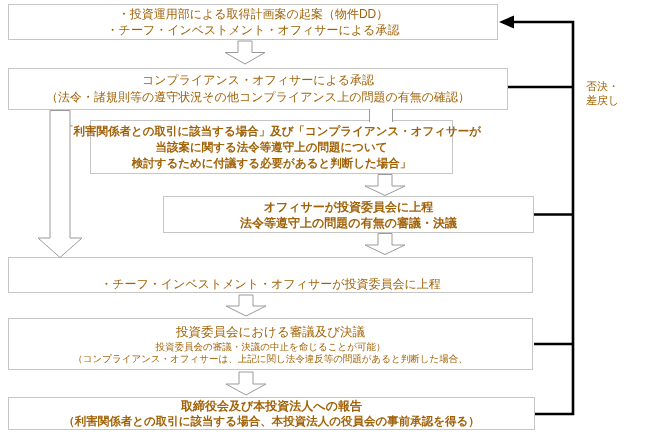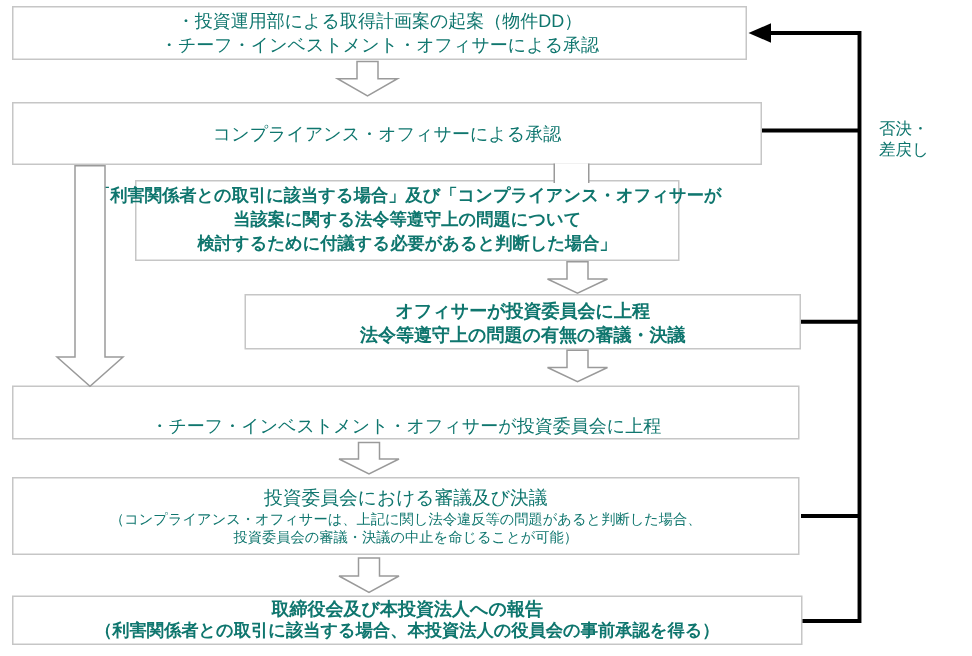--- a/index.html
+++ b/index.html
@@ -7,21 +7,21 @@
     padding: 0;
     background: #ffffff;
     font-family: "Liberation Sans", "DejaVu Sans", sans-serif;
   }
   .canvas {
     position: relative;
     width: 648px;
     height: 437px;
     background: #ffffff;
     overflow: hidden;
-    color: #0f766e;
+    color: #a16207;
   }
   .box {
     position: absolute;
     box-sizing: border-box;
     background: #ffffff;
     border: 1px solid #c6c6c6;
     display: flex;
     flex-direction: column;
     align-items: center;
     justify-content: center;
@@ -62,41 +62,42 @@
 
 <div class="canvas">
 
   <div class="box b1">
     <div class="ln">・投資運用部による取得計画案の起案（物件DD）</div>
     <div class="ln">・チーフ・インベストメント・オフィサーによる承認</div>
   </div>
 
   <div class="box b2">
     <div class="ln">コンプライアンス・オフィサーによる承認</div>
+    <div class="ln">（法令・諸規則等の遵守状況その他コンプライアンス上の問題の有無の確認）</div>
   </div>
 
   <div class="box b3">
     <div class="ln">「利害関係者との取引に該当する場合」及び「コンプライアンス・オフィサーが</div>
     <div class="ln">当該案に関する法令等遵守上の問題について</div>
     <div class="ln">検討するために付議する必要があると判断した場合」</div>
   </div>
 
   <div class="box b4">
     <div class="ln">オフィサーが投資委員会に上程</div>
     <div class="ln">法令等遵守上の問題の有無の審議・決議</div>
   </div>
 
   <div class="box b5">
     <div class="ln">・チーフ・インベストメント・オフィサーが投資委員会に上程</div>
   </div>
 
   <div class="box b6">
     <div class="ln title">投資委員会における審議及び決議</div>
+    <div class="ln small">投資委員会の審議・決議の中止を命じることが可能）</div>
     <div class="ln small">（コンプライアンス・オフィサーは、上記に関し法令違反等の問題があると判断した場合、</div>
-    <div class="ln small">投資委員会の審議・決議の中止を命じることが可能）</div>
   </div>
 
   <div class="box b7">
     <div class="ln title">取締役会及び本投資法人への報告</div>
     <div class="ln sub">（利害関係者との取引に該当する場合、本投資法人の役員会の事前承認を得る）</div>
   </div>
 
   <div class="feedback-label">
     <div>否決・</div>
     <div>差戻し</div>

